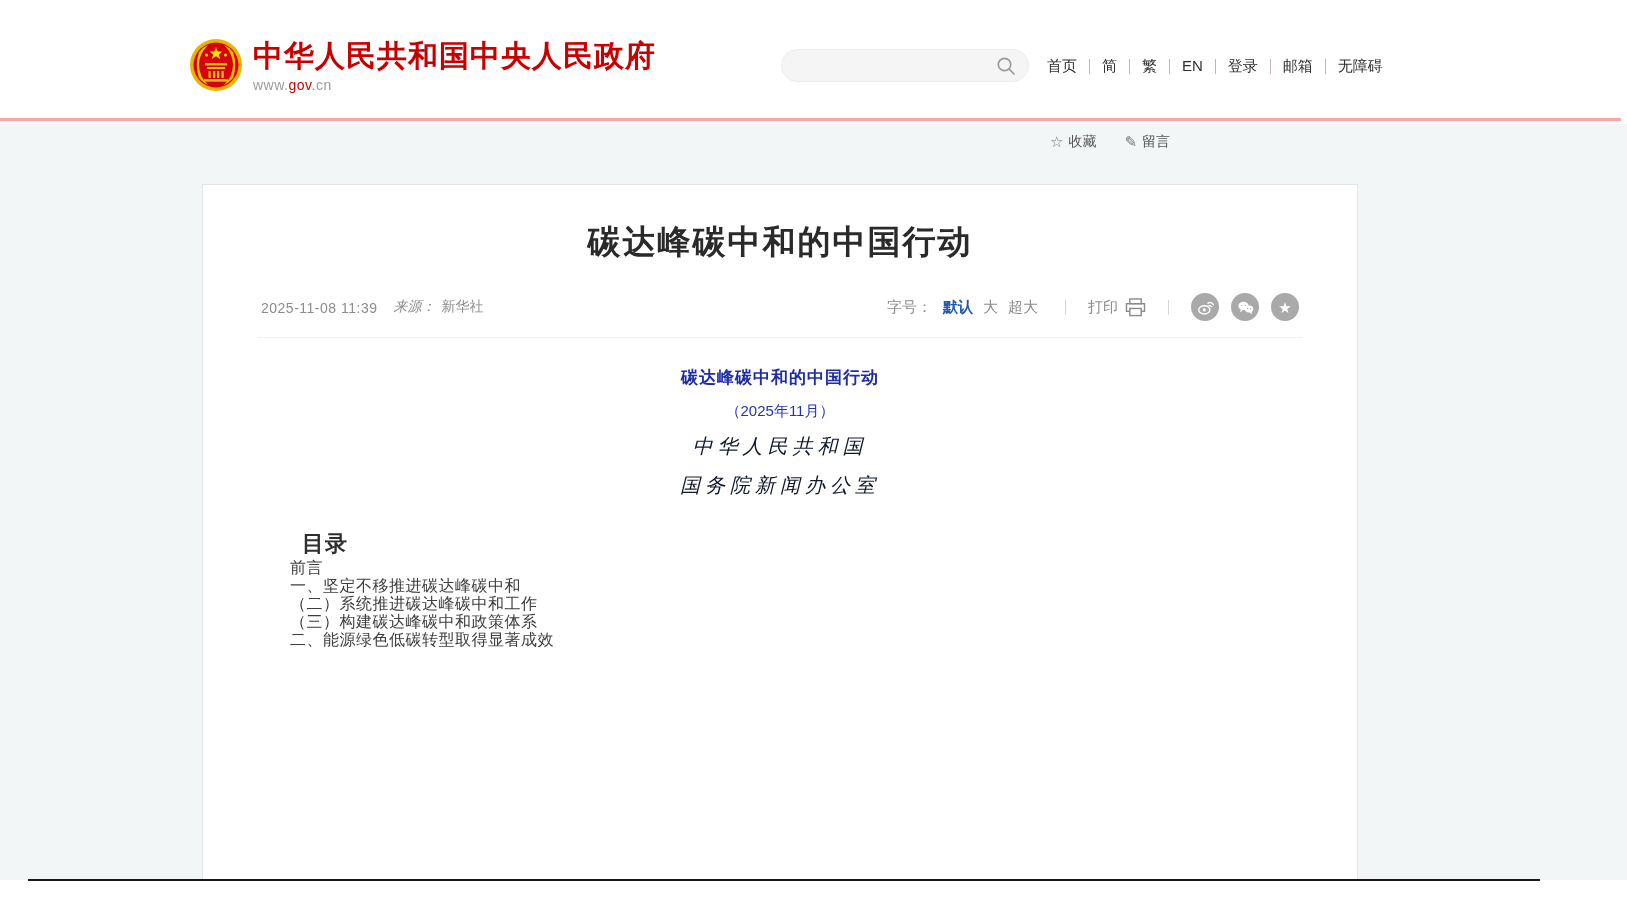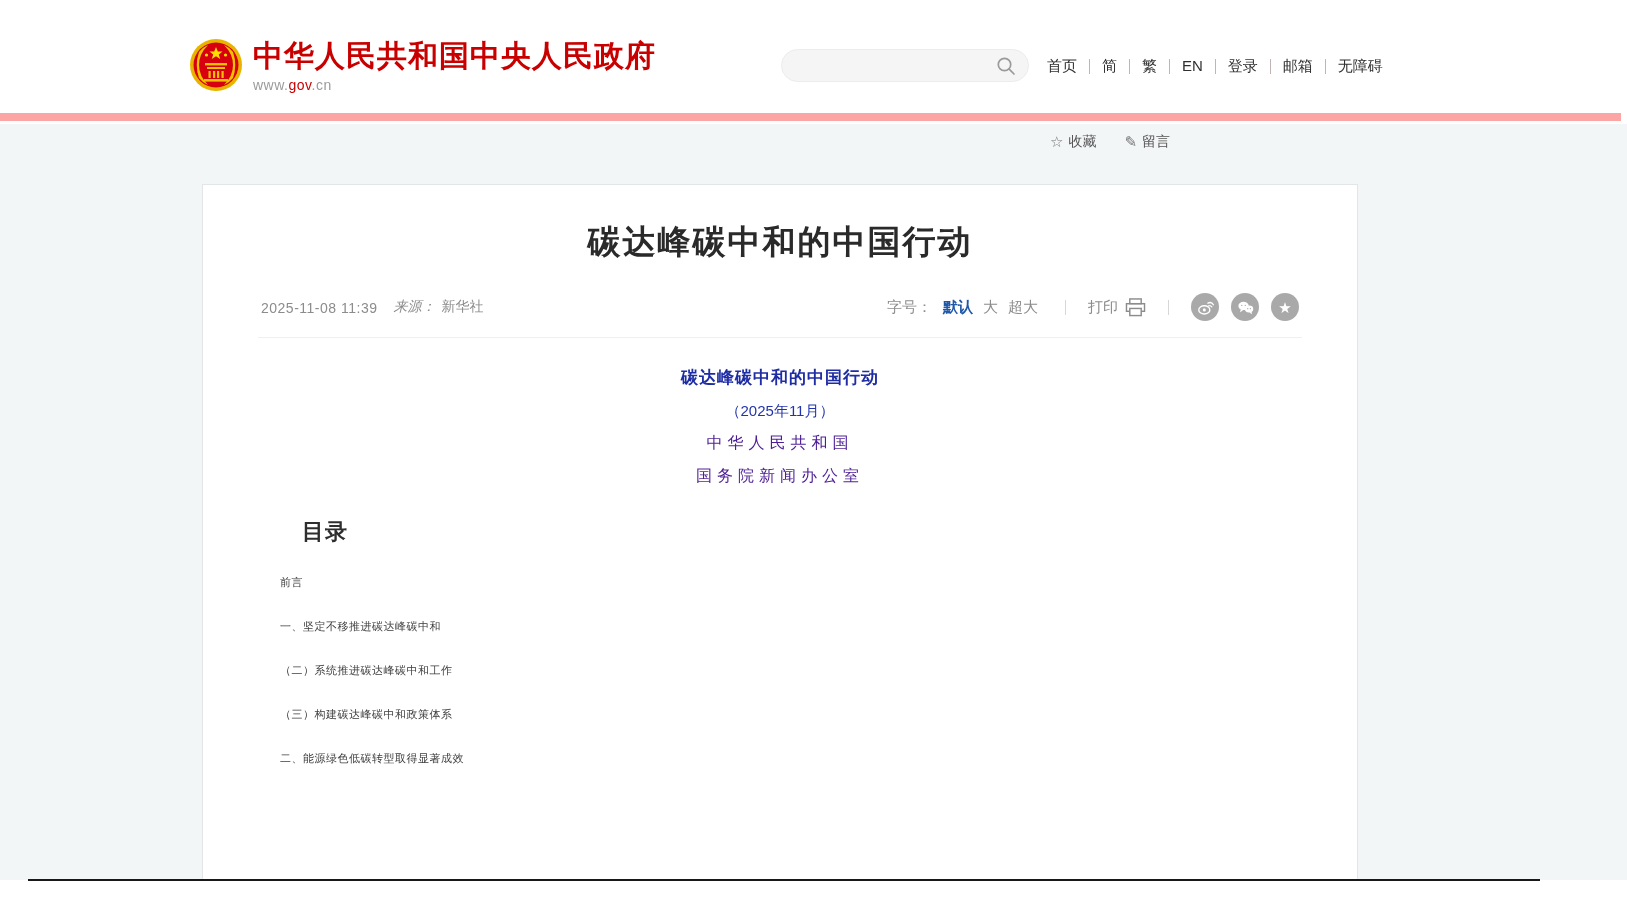--- a/index.html
+++ b/index.html
@@ -5,21 +5,21 @@
   * { margin:0; padding:0; box-sizing:border-box; }
   html,body { width:1627px; height:915px; }
   body {
     position:relative; overflow:hidden; background:#ffffff;
     font-family:"Liberation Sans","DejaVu Sans",sans-serif;
     -webkit-font-smoothing:antialiased;
   }
 
   
   .site-header{ position:absolute; top:0; left:0; width:1621px; height:121px;
-    background:#ffffff; border-bottom:8px solid #fca5a5; z-index:3; }
+    background:#ffffff; border-bottom:3px solid #fca5a5; z-index:3; }
   .logo-group{ position:absolute; left:189px; top:38px; display:flex; align-items:flex-start; }
   .emblem{ width:54px; height:54px; display:block; }
   .brand-text{ margin-left:10px; padding-top:2px; }
   .site-name{ font-size:30px; font-weight:bold; color:#c80000; letter-spacing:1px; line-height:32px; }
   .site-url{ margin-top:5px; font-size:14px; color:#9b9b9b; letter-spacing:0.5px; }
   .site-url .gov{ color:#c80000; }
 
   .search-box{ position:absolute; left:781px; top:49px; width:248px; height:33px;
     background:#f5f5f6; border:1px solid #ececec; border-radius:17px;
     display:flex; align-items:center; }
@@ -67,26 +67,26 @@
     display:flex; align-items:center; justify-content:center; cursor:pointer; }
   .circle-icon svg{ width:19px; height:19px; }
   .circle-icon .star-glyph{ color:#fff; font-size:15px; line-height:1; }
 
   .article-body{ color:#333; font-size:17px; }
   .para-intro{ margin-top:47px; line-height:26px; text-indent:2em; letter-spacing:0.5px; }
 
   .doc-title{ margin-top:28px; text-align:center; font-size:17px; font-weight:bold;
     color:#1f2da5; letter-spacing:1px; }
   .doc-date{ margin-top:13px; text-align:center; font-size:15px; color:#2335ad; }
-  .doc-org{ margin-top:12px; text-align:center; font-size:16px; color:#4c1d95;
-    font-family:"DejaVu Serif","Liberation Serif",serif; letter-spacing:5px; }
+  .doc-org{ margin-top:12px; text-align:center; font-size:20px; color:#0f172a;
+    font-family:"DejaVu Serif","Liberation Serif",serif; letter-spacing:5px;font-style:italic; }
 
   .toc-heading{ margin-top:30px; font-size:22px; font-weight:bold; color:#2e2e2e;
     text-indent:2em; letter-spacing:1px; }
-  .toc-item{ margin-top:26px; font-size:11px; color:#3d3d3d; text-indent:2em;
+  .toc-item{ font-size:16px; color:#3d3d3d; text-indent:2em;
     line-height:18px; letter-spacing:0.5px; }
 
   
   .window-bottom-edge{ position:absolute; top:879px; left:28px; width:1512px; height:2px;
     background:#181818; z-index:5; }
 </style>
 </head>
 <body>
 
 <div class="site-header">

